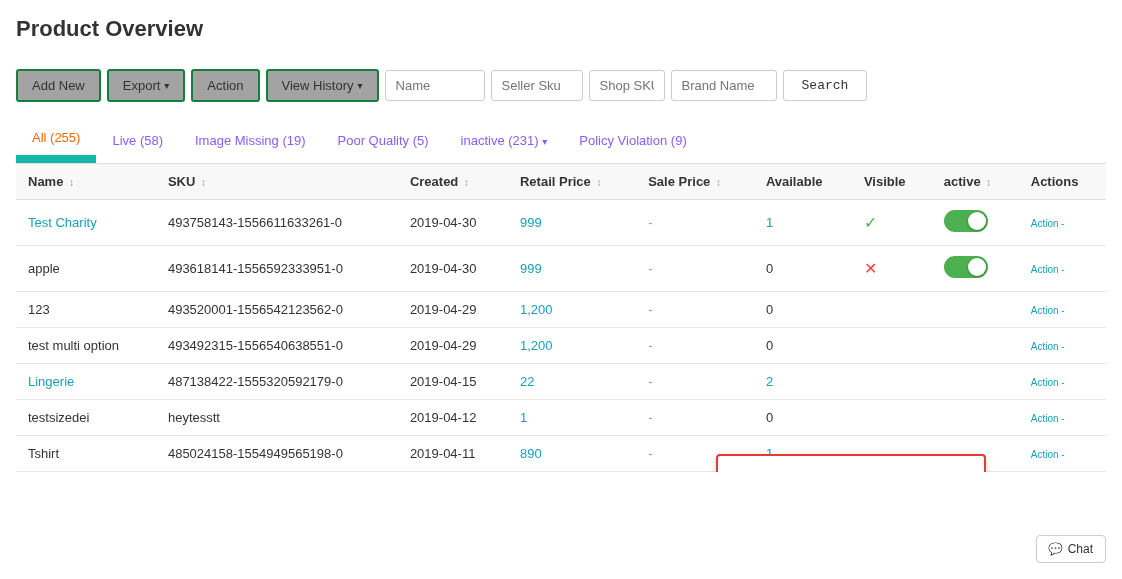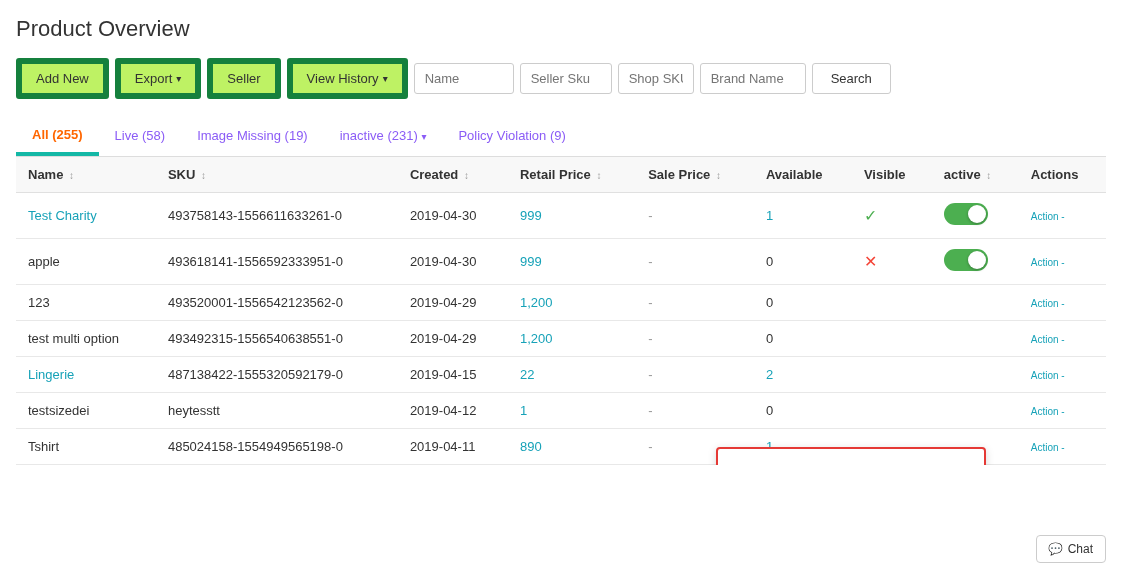--- a/index.html
+++ b/index.html
@@ -1,35 +1,35 @@
 <!DOCTYPE html>
 <html><head>
   <meta charset="utf-8">
   <style>
     * { box-sizing: border-box; margin: 0; padding: 0; }
     body { font-family: Arial, sans-serif; font-size: 13px; color: #333; background: #fff; }
     
     .page-container { padding: 16px; width: 1122px; }
     
-    h1 { font-size: 22px; font-weight: 400; color: #333; margin-bottom: 16px; }
+    h1 { font-size: 22px; font-weight: 700; color: #333; margin-bottom: 27px; }
     
     .toolbar { display: flex; align-items: center; gap: 6px; margin-bottom: 18px; flex-wrap: wrap; }
     
-    .btn { padding: 7px 14px; border: 6px solid #15803d; background: #bef264; border-radius: 3px; cursor: pointer; font-size: 13px; color: #333; display: flex; align-items: center; gap: 4px; }
+    .btn { padding: 7px 14px; border: 2px solid #15803d; background: #a3a3a3; border-radius: 3px; cursor: pointer; font-size: 13px; color: #333; display: flex; align-items: center; gap: 4px; }
     
     .input-field { padding: 7px 10px; border: 1px solid #ccc; border-radius: 3px; font-size: 13px; color: #aaa; width: 100px; }
     .input-field-sku { width: 92px; }
     .input-field-shopsku { width: 76px; }
     .input-field-brand { width: 106px; }
     
-    .btn-search { background: #fff; border: 1px solid #ccc; padding: 7px 18px; border-radius: 3px; cursor: pointer; font-size: 13px; }
+    .btn-search { background: #fff; border: 1px solid #ccc; padding: 7px 18px; border-radius: 3px; cursor: pointer; font-size: 13px; font-family: Liberation Mono, monospace; }
     
     .tabs { display: flex; align-items: center; gap: 0; border-bottom: 1px solid #ddd; margin-bottom: 0; }
     .tab { padding: 10px 16px; cursor: pointer; font-size: 13px; color: #8b5cf6; border-bottom: 2px solid transparent; white-space: nowrap; }
-    .tab.active { color: #ff6600; border-bottom: 4px solid #14b8a6; font-weight: 700; }
+    .tab.active { color: #ff6600; border-bottom: 8px solid #14b8a6; font-weight: 400; }
     
     .table-container { width: 100%; overflow-x: auto; position: relative; }
     
     table { width: 100%; border-collapse: collapse; font-size: 13px; }
     thead tr { background: #f8f8f8; }
     th { padding: 10px 12px; text-align: left; font-weight: 700; color: #333; border-bottom: 1px solid #e0e0e0; white-space: nowrap; cursor: pointer; }
     th .sort-icon { font-size: 10px; color: #999; margin-left: 2px; }
     td { padding: 10px 12px; border-bottom: 1px solid #e8e8e8; vertical-align: middle; }
     
     .link { color: #17a2b8; text-decoration: none; cursor: pointer; }
@@ -70,36 +70,37 @@
 
 <div class="page-container">
   <h1>Product Overview</h1>
 
   <div class="toolbar">
     <button class="btn">Add New</button>
     <button class="btn">
       <span>Export</span>
       <span class="export-arrow">▾</span>
     </button>
-    <button class="btn">Seller</button>
+    <button class="btn">Action</button>
     <button class="btn">
       <span>View History</span>
       <span class="viewhistory-arrow">▾</span>
     </button>
     <input class="input-field" type="text" placeholder="Name" style="">
     <input class="input-field input-field-sku" type="text" placeholder="Seller Sku" style="">
     <input class="input-field input-field-shopsku" type="text" placeholder="Shop SKU" style="">
     <input class="input-field input-field-brand" type="text" placeholder="Brand Name" style="">
     <button class="btn btn-search">Search</button>
   </div>
 
   <div class="tabs" id="tabs-container">
       <div class="tab active">All (255)</div>
       <div class="tab">Live (58)</div>
       <div class="tab">Image Missing (19)</div>
+      <div class="tab">Poor Quality (5)</div>
       <div class="tab"><span>inactive (231)</span> <span style="font-size:10px;">▾</span></div>
       <div class="tab">Policy Violation (9)</div>
     </div>
 
   <div class="table-container" style="position:relative;">
     <table>
       <thead>
         <tr id="table-header-row">
             <th>Name <span class="sort-icon">↕</span></th>
             <th>SKU <span class="sort-icon">↕</span></th>

